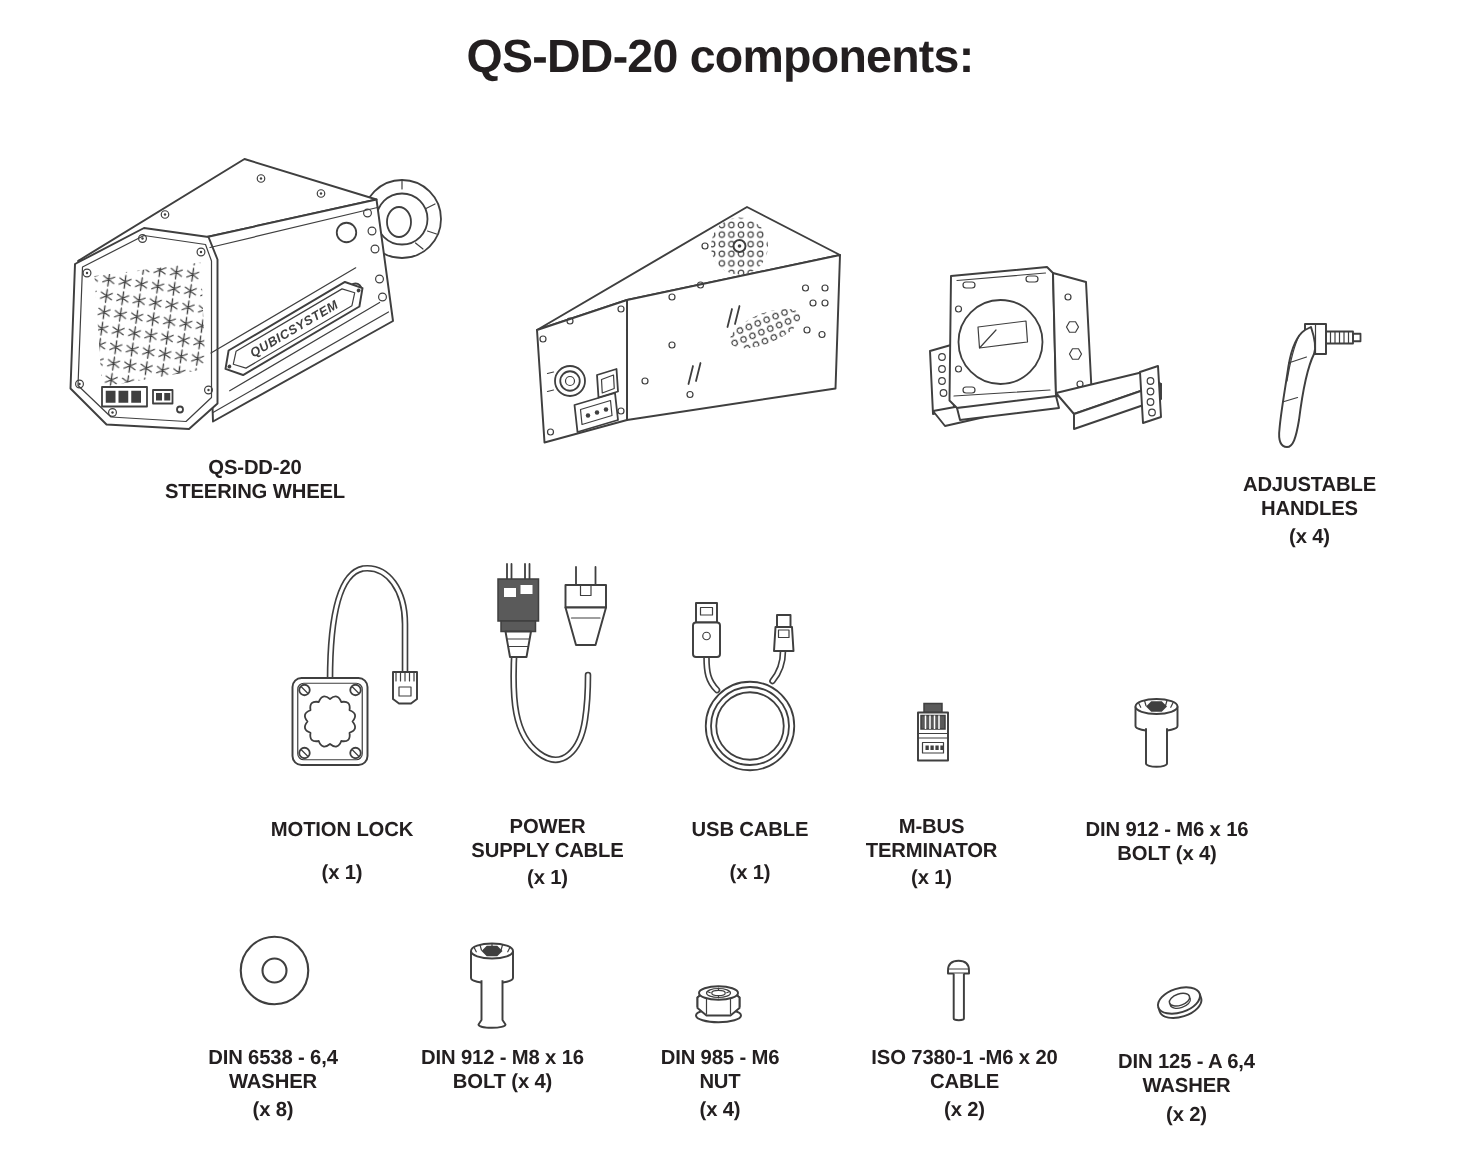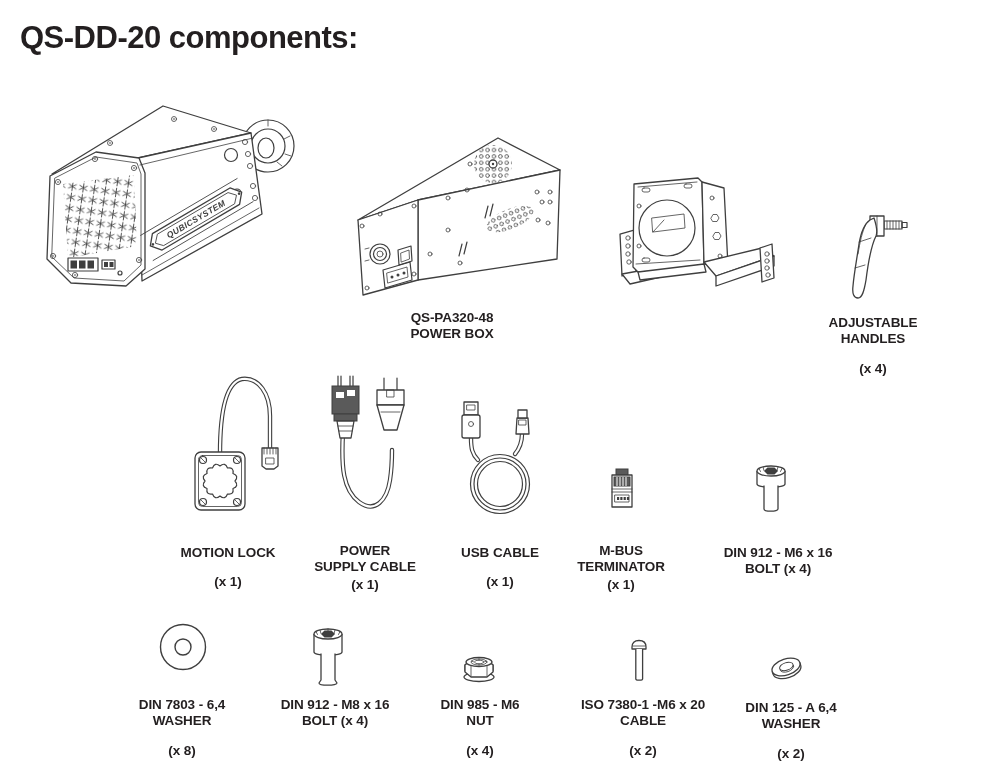--- a/index.html
+++ b/index.html
@@ -3,31 +3,31 @@
 <meta charset="utf-8">
 <style>
   * { box-sizing: border-box; }
   html,body { margin:0; padding:0; }
   body {
     width:983px; height:772px; position:relative; background:#ffffff;
     font-family:"Liberation Sans", sans-serif; color:#231f20; overflow:hidden;
   }
   .page { position:absolute; inset:0; background:#fff; }
   .title {
-    position:absolute; left:0; top:20px; width:940px; 
+    position:absolute; left:0; top:20px; width:940px; text-align:center;
     font-size:31px; font-weight:bold; letter-spacing:-0.5px; color:#231f20;padding-left:20px;
   }
   .art { position:absolute; }
   .art svg { display:block; overflow:visible; }
   .lbl {
     position:absolute; text-align:center; font-weight:bold;
     font-size:13.5px; line-height:15.5px; letter-spacing:-0.1px; color:#231f20;
   }
   .lbl .qty { display:block; }
-  .qty.g0  { margin-top:15px; }
+  .qty.g0  { margin-top:4px; }
   .qty.g2  { margin-top:3px; }
   .qty.g14 { margin-top:13px; }
   
   svg .ln   { fill:none; stroke:#3f3f3f; stroke-width:1.2; stroke-linejoin:round; stroke-linecap:round; }
   svg .lnw  { fill:#ffffff; stroke:#3f3f3f; stroke-width:1.3; stroke-linejoin:round; }
   svg .thin { stroke-width:0.8; }
   svg .fl   { fill:#3f3f3f; stroke:none; }
   svg .flg  { fill:#5a5a5a; stroke:#3f3f3f; stroke-width:1; }
   svg .tubeo{ fill:none; stroke:#3f3f3f; stroke-width:4.4; stroke-linecap:round; }
   svg .tubei{ fill:none; stroke:#ffffff; stroke-width:2.2; stroke-linecap:round; }
@@ -357,25 +357,25 @@
     <svg width="36" height="28" viewBox="0 0 36 28">
       <g transform="rotate(-18 18 13)">
         <path class="lnw" d="M3.5,13 L3.5,16 A14.5,8 0 0 0 32.5,16 L32.5,13"></path>
         <ellipse class="lnw" cx="18" cy="13" rx="14.5" ry="8"></ellipse>
         <ellipse class="ln thin" cx="18.5" cy="14.2" rx="7" ry="3.8"></ellipse>
         <ellipse class="lnw" style="stroke-width:1" cx="18.5" cy="12.6" rx="7" ry="3.8"></ellipse>
       </g>
     </svg>
   </div>
 
-
-  <div class="lbl" style="left:352px;top:310px;width:200px">
-    <span>QS-PA320-48</span><br>
-    <span>POWER BOX</span>
-  </div>
+  <div class="lbl" style="left:70px;top:304px;width:200px">
+    <span>QS-DD-20</span><br>
+    <span>STEERING WHEEL</span>
+  </div>
+
 
 
   <div class="lbl" style="left:793px;top:315px;width:160px">
     <span>ADJUSTABLE</span><br>
     <span>HANDLES</span>
     <span class="qty g0">(x 4)</span>
   </div>
 
   <div class="lbl" style="left:148px;top:545px;width:160px">
     <span>MOTION LOCK</span>
@@ -398,21 +398,21 @@
     <span>TERMINATOR</span>
     <span class="qty g2">(x 1)</span>
   </div>
 
   <div class="lbl" style="left:693px;top:545px;width:170px">
     <span>DIN 912 - M6 x 16</span><br>
     <span>BOLT (x 4)</span>
   </div>
 
   <div class="lbl" style="left:102px;top:697px;width:160px">
-    <span>DIN 7803 - 6,4</span><br>
+    <span>DIN 6538 - 6,4</span><br>
     <span>WASHER</span>
     <span class="qty g0">(x 8)</span>
   </div>
 
   <div class="lbl" style="left:250px;top:697px;width:170px">
     <span>DIN 912 - M8 x 16</span><br>
     <span>BOLT (x 4)</span>
   </div>
 
   <div class="lbl" style="left:410px;top:697px;width:140px">

